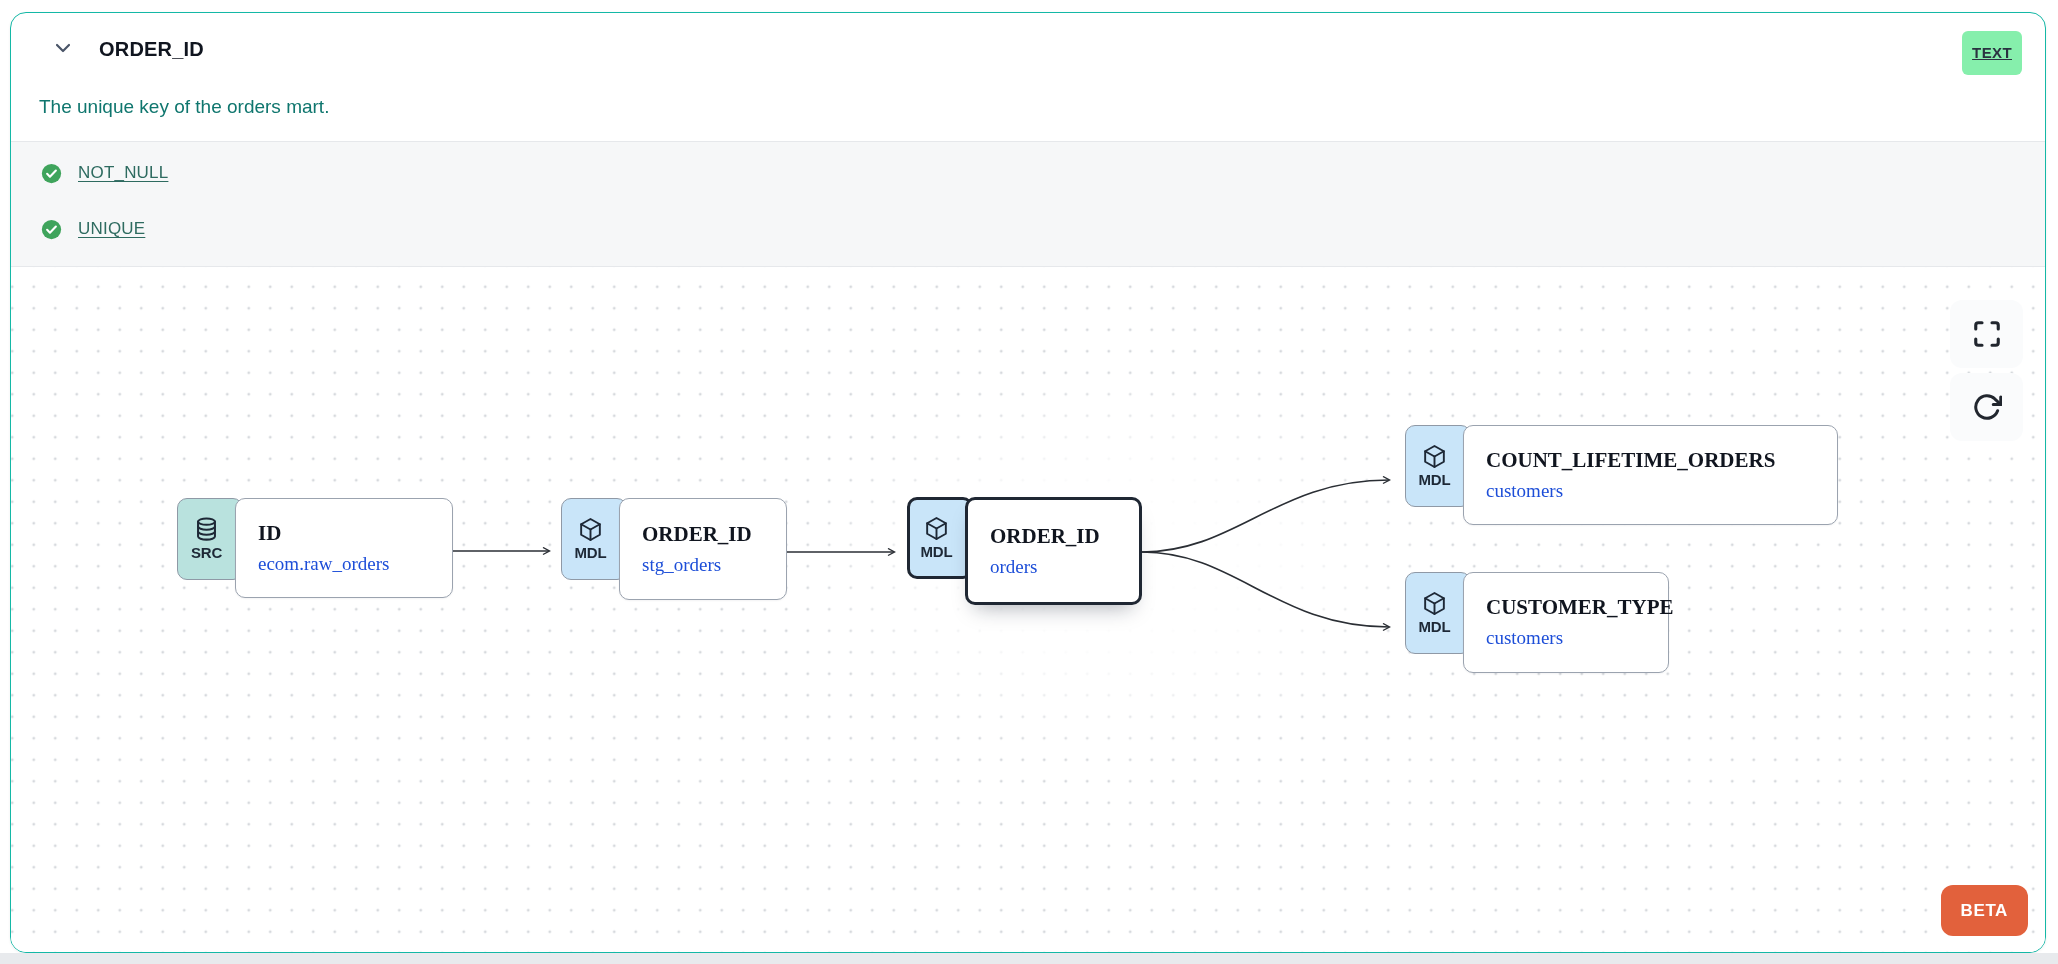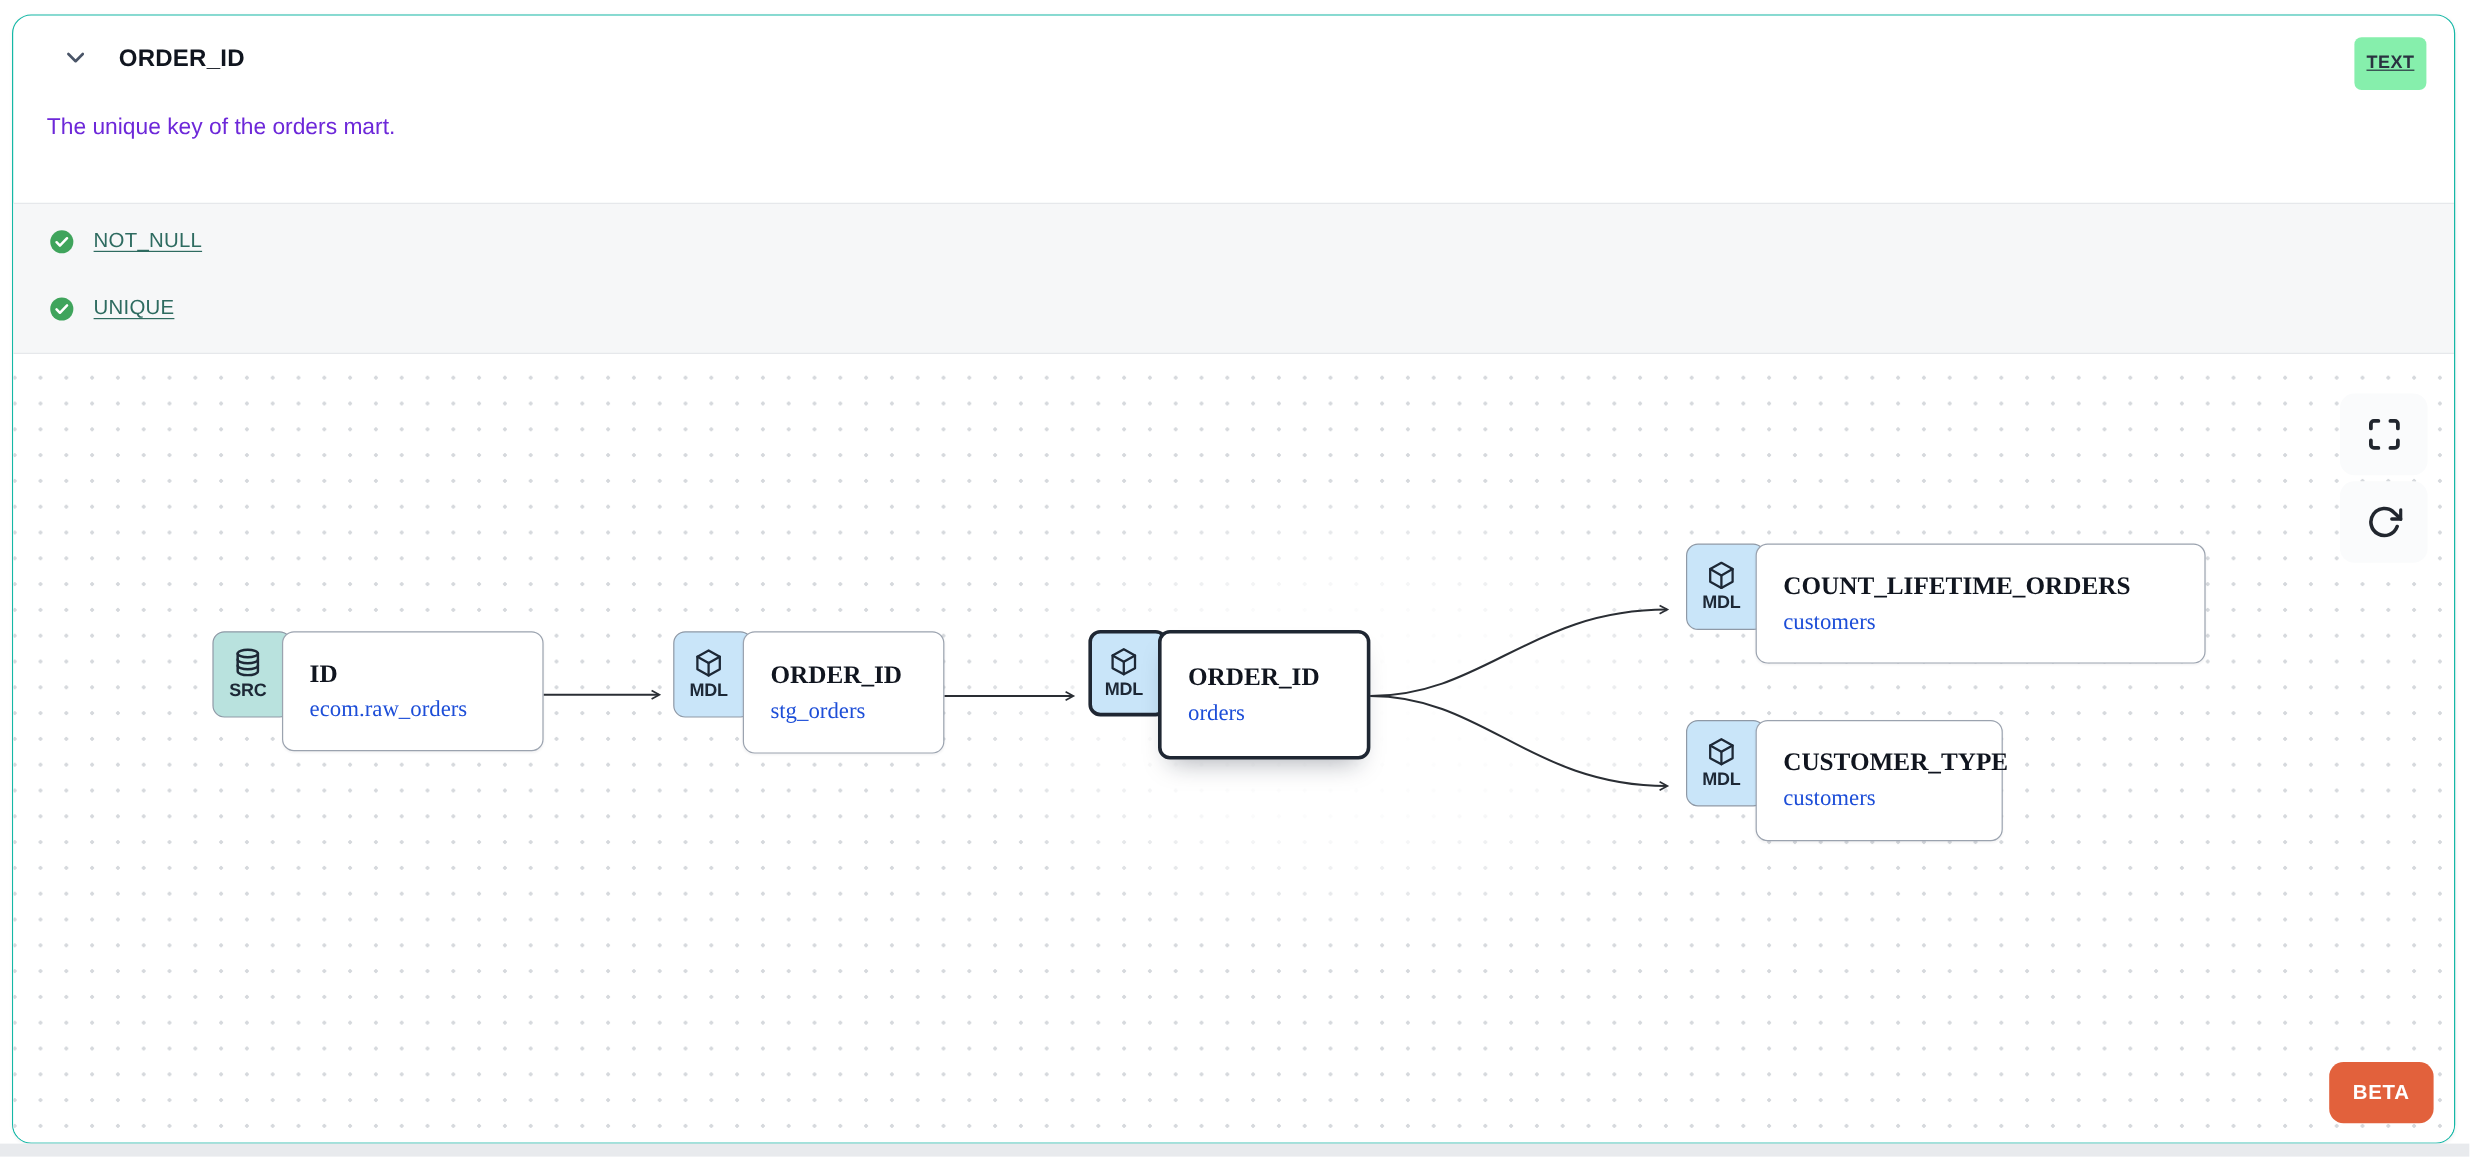--- a/index.html
+++ b/index.html
@@ -37,31 +37,31 @@
     font-size: 20px; font-weight: 600; color: #10151f; letter-spacing: .2px;
   }
   .type-badge {
     position: absolute; top: 18px; right: 23px;
     background: #86efac; color: #2a3240;
     font-size: 15px; font-weight: 600; letter-spacing: .4px;
     padding: 12px 10px; border-radius: 6px; line-height: 1.3; text-decoration: underline;
   }
   .desc {
     margin: 31px 0 0 28px;
-    font-size: 19px; color: #6d28d9; line-height: 26px;
+    font-size: 19px; color: #0f766e; line-height: 26px;
   }
 
   
   .tests {
     flex: 0 0 auto; height: 126px;
     background: #f6f7f8;
     border-top: 1px solid #e6e8eb;
     border-bottom: 1px solid #e6e8eb;
     padding: 7px 0 0 30px;
-    display: flex; flex-direction: column; margin-top: 28px;
+    display: flex; flex-direction: column;
   }
   .test-row {
     height: 48px; margin-bottom: 8px;
     display: flex; align-items: center; gap: 16px;
     text-decoration: none; width: max-content;
   }
   .test-row .check { width: 21px; height: 21px; display: block; flex: 0 0 auto; }
   .test-label {
     font-size: 17px; font-weight: 500; color: #2e6b60;
     text-decoration: underline; text-underline-offset: 3px; letter-spacing: .2px;
@@ -78,21 +78,21 @@
   }
   .glow {
     position: absolute; left: 790px; top: 105px; width: 640px; height: 390px;
     background: radial-gradient(ellipse at center, rgba(255,255,255,1) 0%, rgba(255,255,255,.9) 35%, rgba(255,255,255,0) 72%);
     pointer-events: none;
   }
   .edges { position: absolute; left: 0; top: 0; overflow: visible; pointer-events: none; }
 
   .node { position: absolute; display: flex; align-items: flex-start; cursor: pointer; }
   .nbadge {
-    width: 66px; height: 72px; flex: 0 0 auto;
+    width: 66px; height: 82px; flex: 0 0 auto;
     border: 1px solid #8f99a6; border-radius: 10px;
     display: flex; flex-direction: column; align-items: center; justify-content: center;
     gap: 1px; color: #1d2836; position: relative; z-index: 0;
     padding-right: 7px;
   }
   .nbadge.src { background: #b9e2de; }
   .nbadge.mdl { background: #c9e5f9; }
   .nbadge .nicon { width: 27px; height: 27px; display: block; }
   .nbadge-label { font-size: 15px; font-weight: 600; letter-spacing: -.2px; line-height: 1.2; }
   .nbody {

